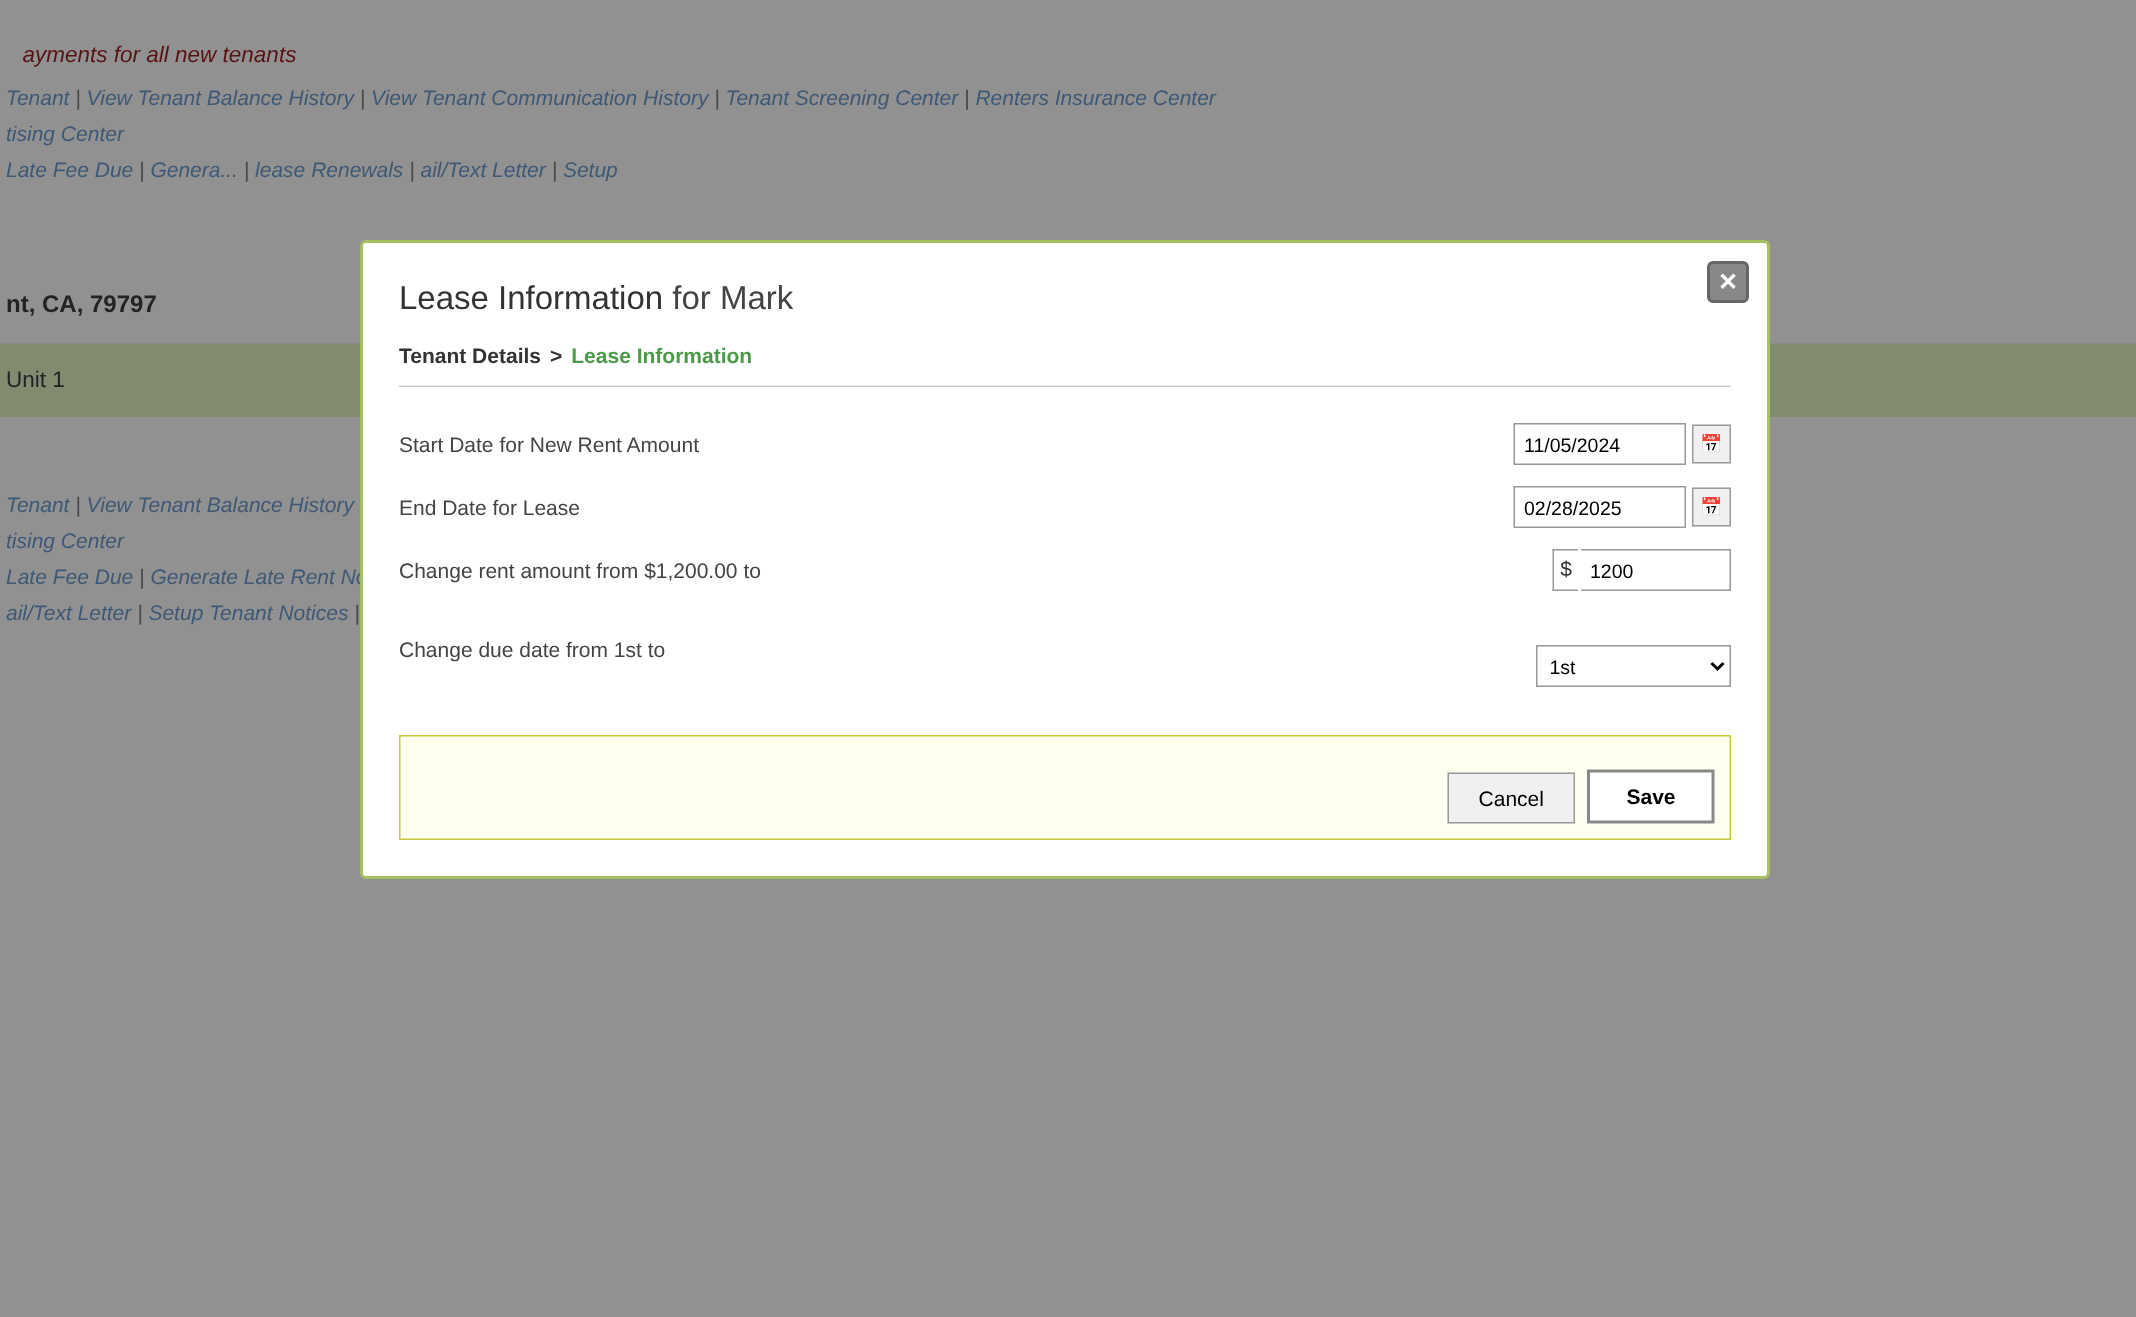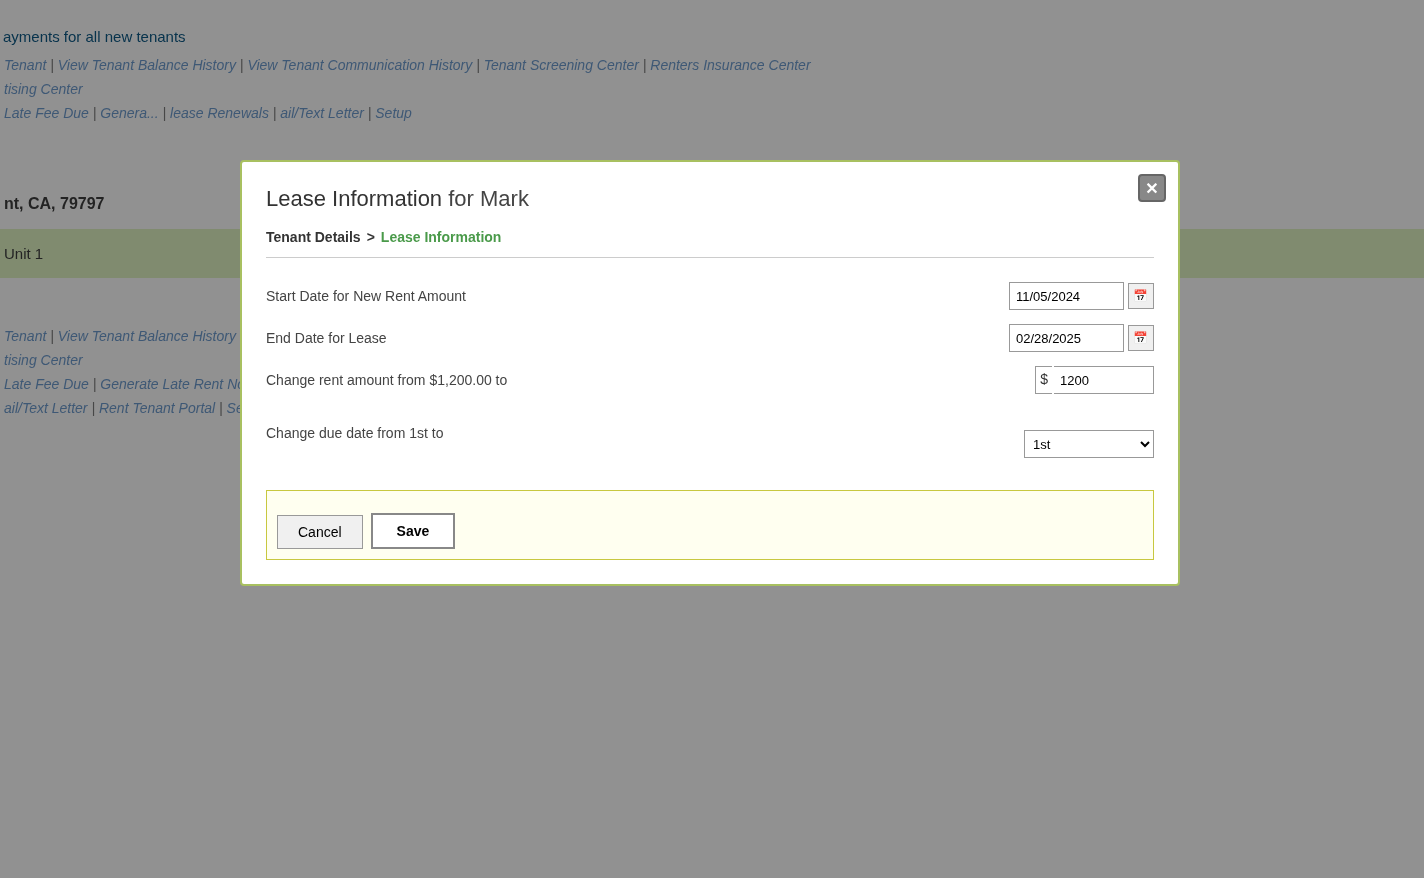--- a/index.html
+++ b/index.html
@@ -29,23 +29,24 @@
       white-space: nowrap;
     }
 
     .bg-text-row a, .bg-link {
       color: #5a7fa8;
       text-decoration: none;
       font-style: italic;
     }
 
     .bg-header-text {
-      color: #0c4a6e;
+      color: #7f1d1d;
       font-size: 15px;
-      padding: 8px 3px;
+      padding: 8px 15px;
+      font-style: italic;
     }
 
     .bg-separator {
       color: #666;
     }
 
     .bg-address-row {
       color: #333;
       font-size: 16px;
       font-weight: bold;
@@ -219,21 +220,21 @@
 
     
     .notes-area {
       background: #fffff0;
       border: 1px solid #c8c840;
       min-height: 70px;
       margin-top: 10px;
       padding: 10px;
       display: flex;
       align-items: flex-end;
-      justify-content: flex-start;
+      justify-content: flex-end;
     }
 
     .btn-cancel {
       padding: 8px 20px;
       border: 1px solid #999;
       background: #f0f0f0;
       font-size: 14px;
       cursor: pointer;
       margin-right: 8px;
     }
@@ -322,21 +323,21 @@
     <span class="bg-separator"> | </span>
     <span class="bg-link">Generate Tenant Invoices</span>
     <span class="bg-separator"> | </span>
     <span class="bg-link">Generate Rent Receipts</span>
     <span class="bg-separator"> | </span>
     <span class="bg-link">Generate Lease Renewals</span>
   </div>
   <div class="bg-text-row">
     <span class="bg-link">ail/Text Letter</span>
     <span class="bg-separator"> | </span>
-    <span class="bg-link">Rent Tenant Portal</span>
+    <span class="bg-link">Setup Tenant Notices</span>
     <span class="bg-separator"> | </span>
     <span class="bg-link">Setup Rent Reminders</span>
     <span class="bg-separator"> | </span>
     <span class="bg-link">Configure Default Lease</span>
   </div>
 </div>
 
 <div class="overlay"></div>
 
 <div class="modal">

